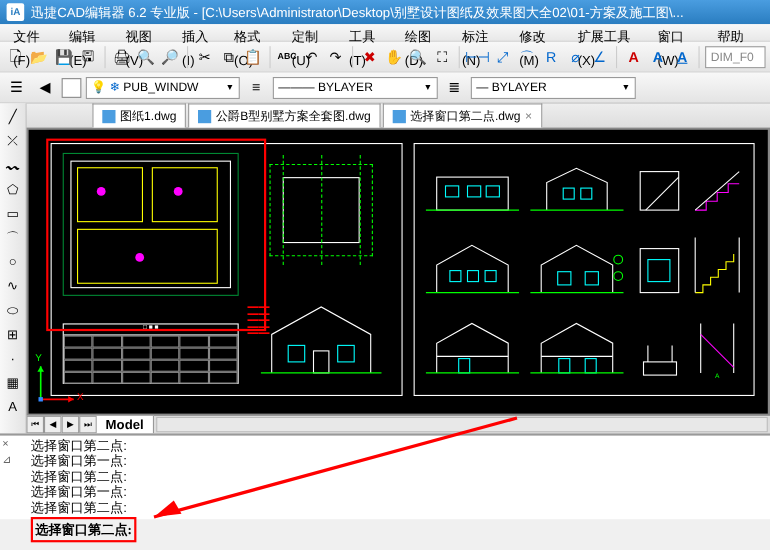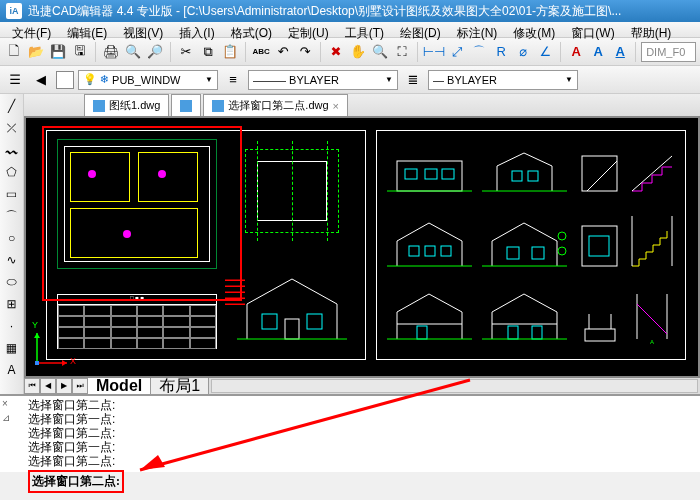--- a/index.html
+++ b/index.html
@@ -22,50 +22,51 @@
 .tabs { height: 22px; background: linear-gradient(#eee,#ddd); display: flex; padding-left: 60px; }
 .tab { background: #fff; border: 1px solid #999; border-bottom: none; padding: 2px 8px; margin-right: 2px; font-size: 11px; display: flex; align-items: center; gap: 4px; }
 .tab .dwg-icon { width: 12px; height: 12px; background: #4a9de0; display: inline-block; }
 .tab.active { background: #fff; font-weight: normal; }
 .tab-close { color: #888; cursor: pointer; }
 .canvas { flex: 1; background: #000; position: relative; margin: 2px; overflow: hidden; }
 .red-box { position: absolute; border: 2px solid #ff0000; left: 16px; top: 8px; width: 200px; height: 175px; z-index: 5; }
 .drawing-area { position: absolute; border: 1px solid #fff; }
 .scrollbar-h { height: 16px; background: #ddd; display: flex; align-items: center; }
 .scroll-btn { width: 16px; height: 16px; background: #eee; border: 1px solid #999; font-size: 8px; text-align: center; line-height: 14px; }
-.layout-tabs { display: flex; background: #eee; height: 16px; font-size: 16px; }
+.layout-tabs { display: flex; background: #eee; height: 16px; font-size: 12px; flex-direction: column; }
 .layout-tab { padding: 0 8px; border-right: 1px solid #999; line-height: 16px; }
 .layout-tab.active { background: #fff; font-weight: bold; }
 .cmdline { background: #fff; border-top: 2px solid #999; padding: 2px 4px; font-size: 12px; height: 78px; position: relative; }
 .cmd-history { font-family: SimSun; line-height: 14px; }
 .cmd-input { font-family: SimSun; font-weight: bold; border: 2px solid #ff0000; padding: 1px 2px; display: inline-block; margin-top: 2px; }
 .arrow-annot { position: absolute; pointer-events: none; z-index: 10; }
 .ucs { position: absolute; left: 6px; bottom: 6px; color: #0f0; font-size: 9px; }
 .floor-plan { position: absolute; }
 .elev { position: absolute; }
 </style>
 </head>
 <body>
 
 <div class="titlebar">
   <div class="logo">iA</div>
-  <span>迅捷CAD编辑器 4.4 专业版  -  [C:\Users\Administrator\Desktop\别墅设计图纸及效果图大全02\01-方案及施工图\...</span>
+  <span>迅捷CAD编辑器 6.2 专业版  -  [C:\Users\Administrator\Desktop\别墅设计图纸及效果图大全02\01-方案及施工图\...</span>
 </div>
 
 <div class="menubar">
   <span>文件(F)</span>
   <span>编辑(E)</span>
   <span>视图(V)</span>
   <span>插入(I)</span>
   <span>格式(O)</span>
   <span>定制(U)</span>
   <span>工具(T)</span>
   <span>绘图(D)</span>
   <span>标注(N)</span>
   <span>修改(M)</span>
+  <span>扩展工具(X)</span>
   <span>窗口(W)</span>
   <span>帮助(H)</span>
 </div>
 
 <div class="toolbar">
   <div class="tb-btn">🗋</div>
   <div class="tb-btn">📂</div>
   <div class="tb-btn">💾</div>
   <div class="tb-btn">🖫</div>
   <div class="tb-sep"></div>
@@ -140,20 +141,21 @@
   </div>
 
   <div class="canvas-wrap">
     <div class="tabs">
       <div class="tab">
           <span class="dwg-icon"></span>
           <span>图纸1.dwg</span>
         </div>
       <div class="tab">
           <span class="dwg-icon"></span>
+          <span>公爵B型别墅方案全套图.dwg</span>
         </div>
       <div class="tab active">
           <span class="dwg-icon"></span>
           <span>选择窗口第二点.dwg</span>
           <span class="tab-close">×</span>
         </div>
     </div>
 
     <div class="canvas">
       <div class="red-box"></div>

